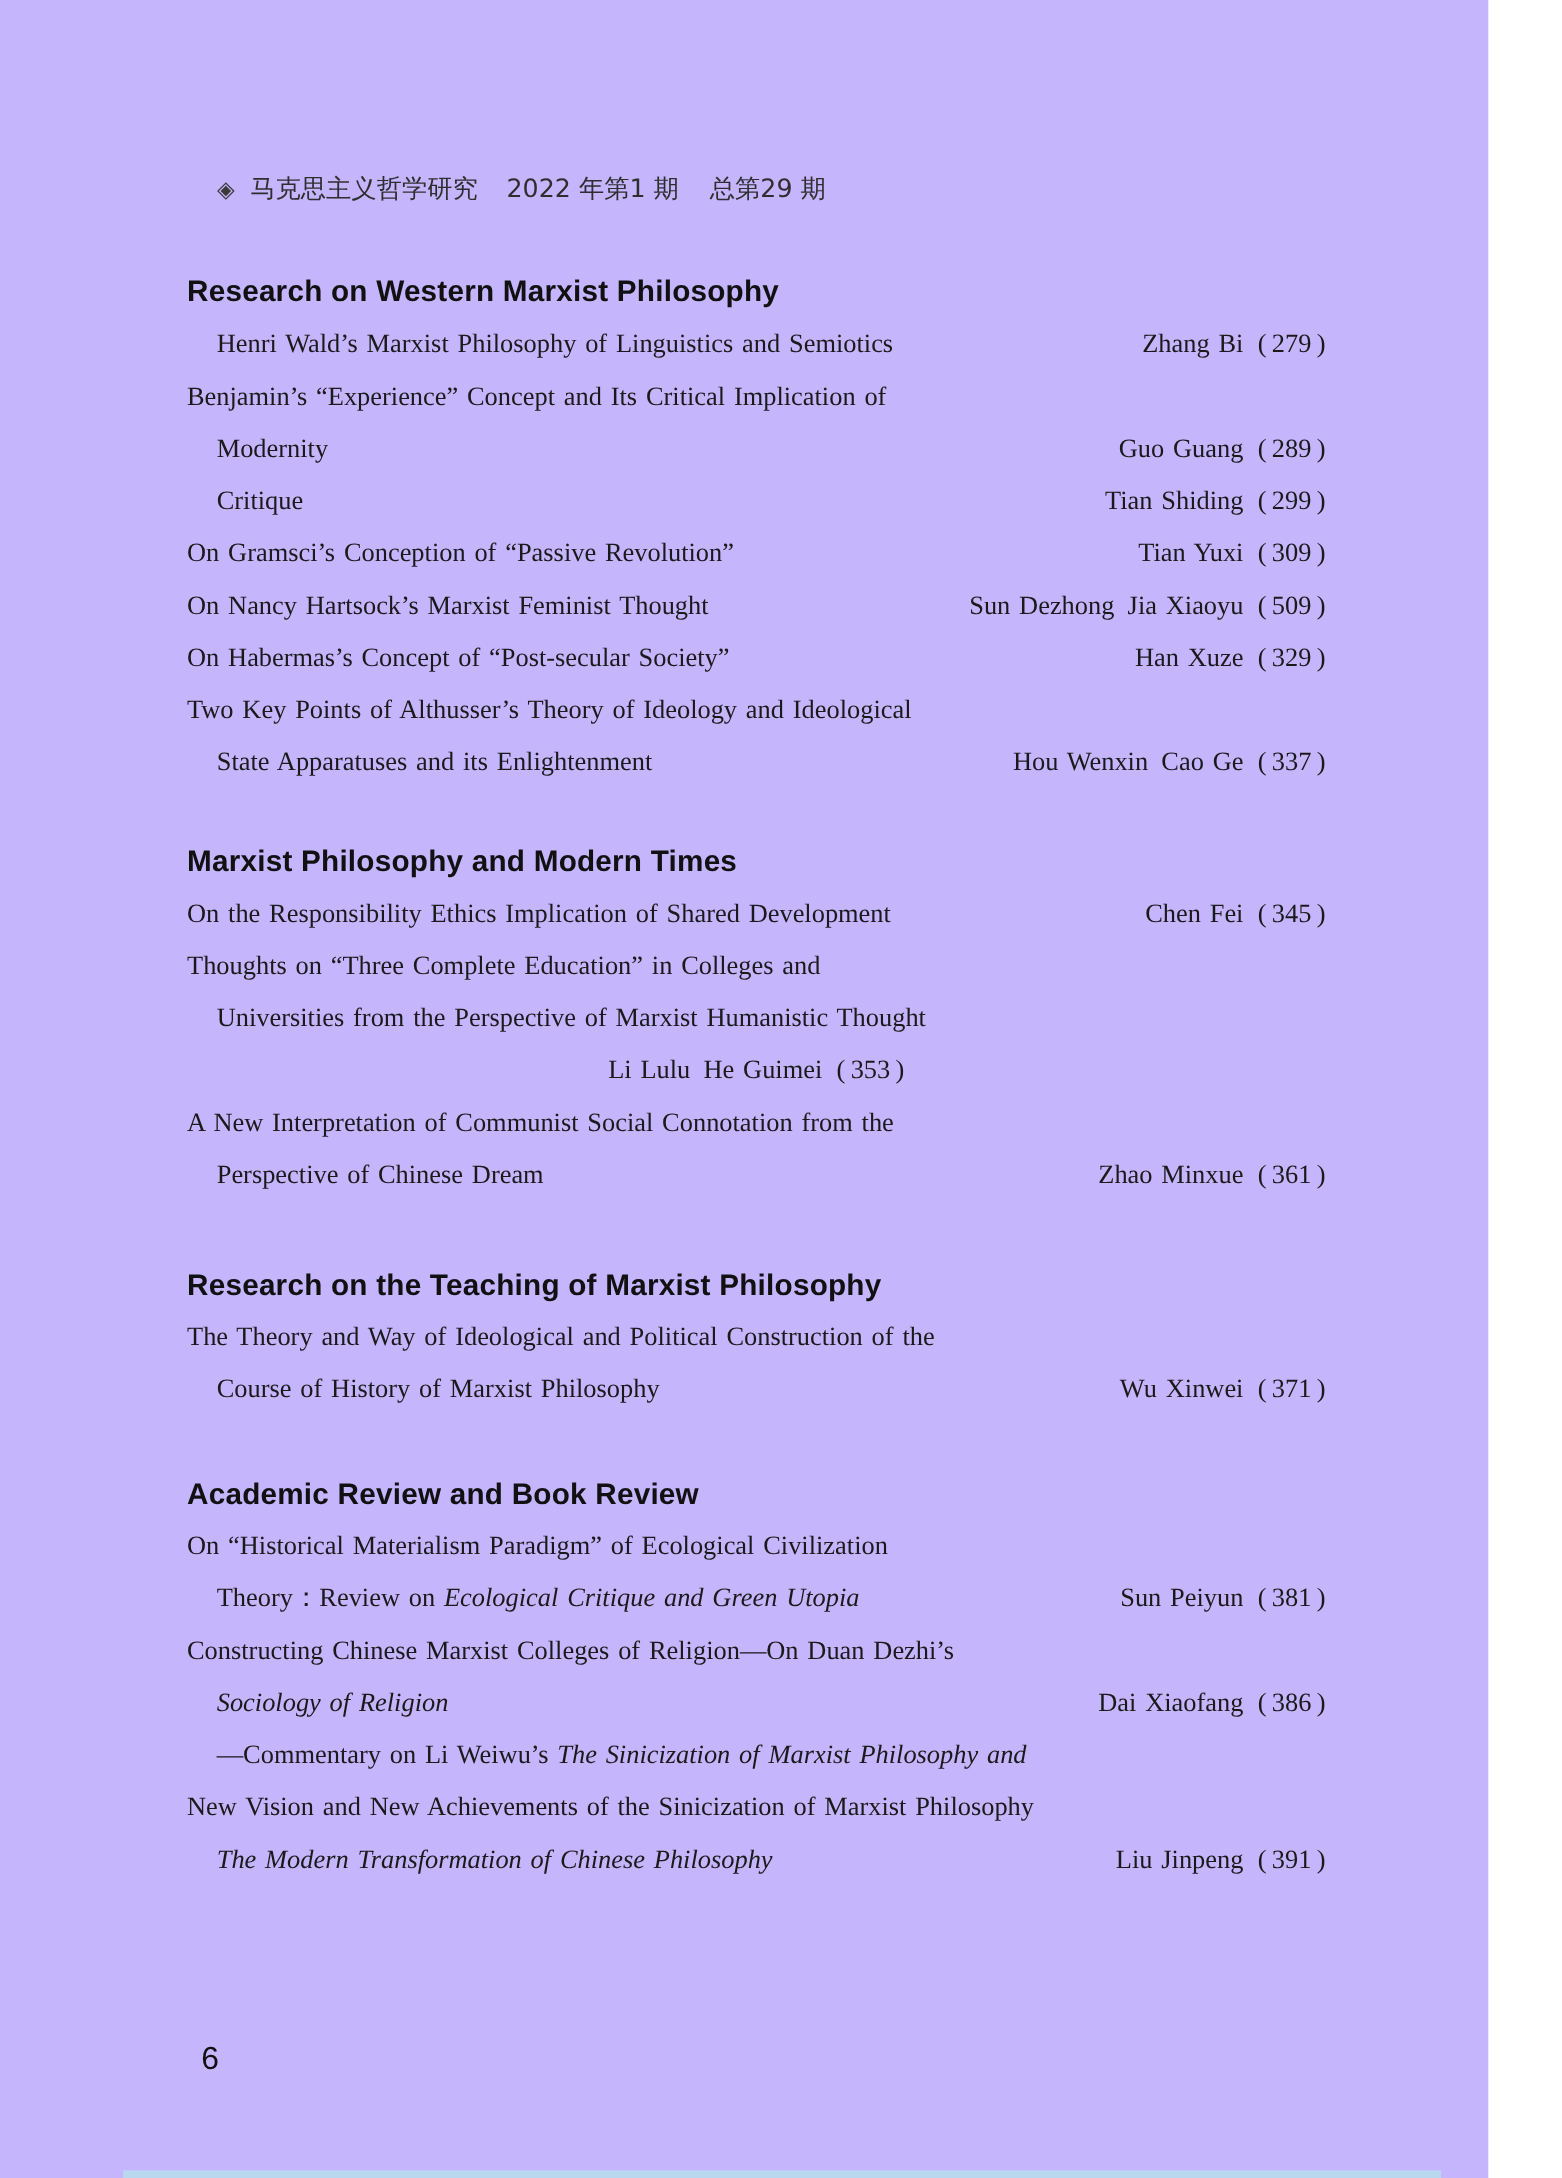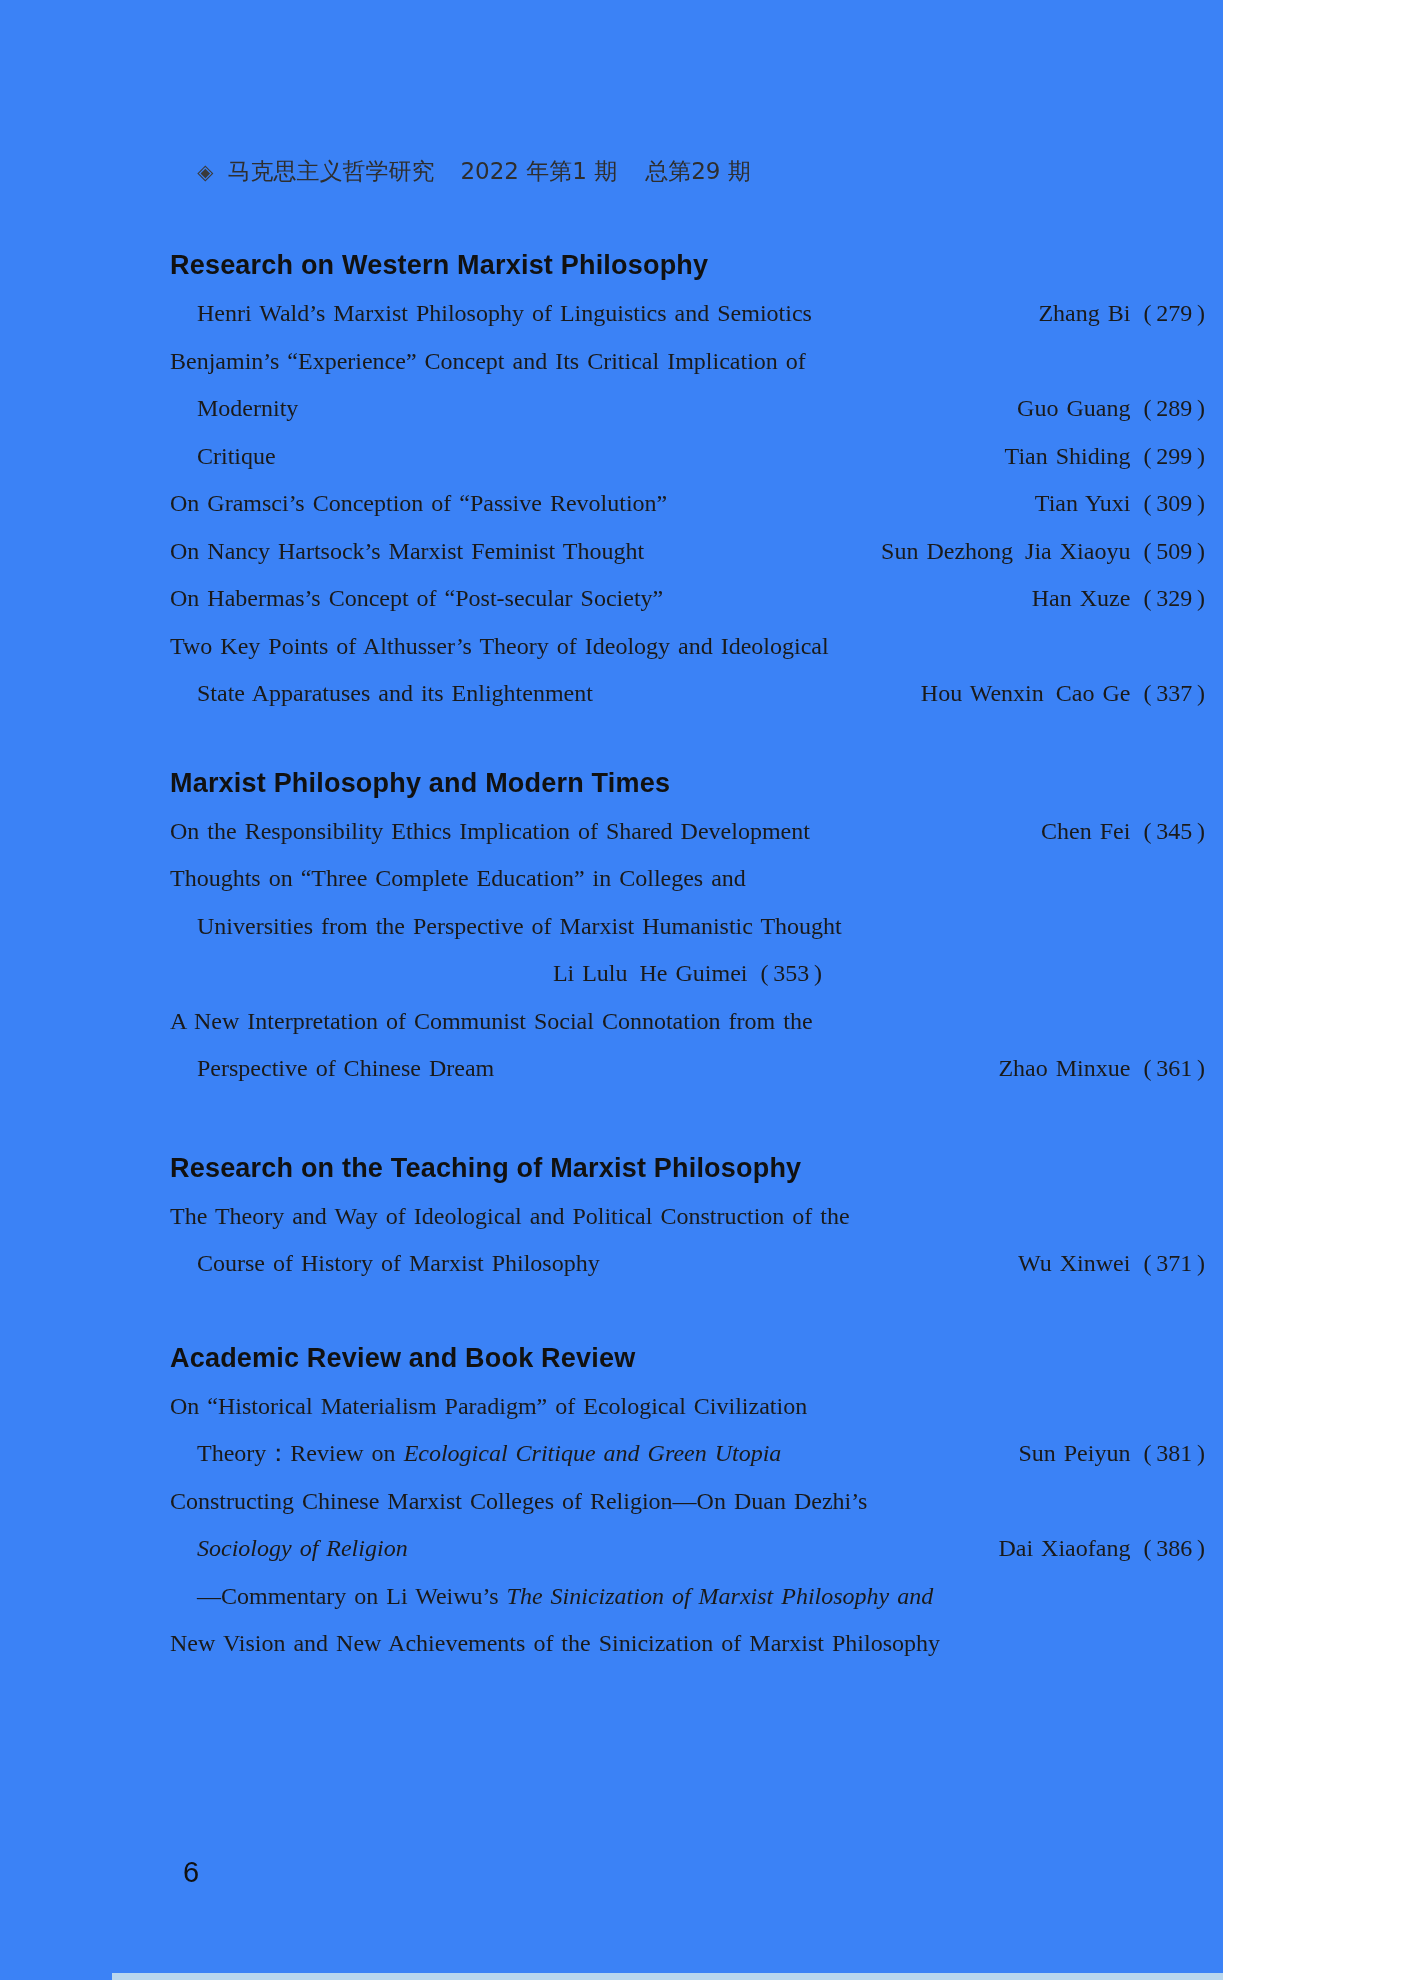--- a/index.html
+++ b/index.html
@@ -1,16 +1,16 @@
 <!DOCTYPE html>
 <html><head>
 <meta charset="utf-8">
 <style>
   html,body{margin:0;padding:0;background:#ffffff;}
-  .page{position:relative;width:1223px;height:1980px;background:#3b82f6;overflow:hidden;
+  .page{position:relative;width:1353px;height:1980px;background:#c4b5fd;overflow:hidden;
         font-family:"Liberation Serif","DejaVu Serif",serif;color:#1a1a1a;}
   .header{position:absolute;top:130px;left:168px;font-size:23px;color:#2e2e2e;
           font-family:"DejaVu Sans","Liberation Sans",sans-serif;white-space:pre;}
   .hicon{font-size:21px;margin-right:14px;color:#3a3a3a;}
   .hissue{margin-left:26px;}
   .hvol{margin-left:28px;}
   .content{position:absolute;left:170px;top:240px;width:1035px;}
   .sec-heading{height:50px;line-height:50px;
                font-family:"Liberation Sans","DejaVu Sans",sans-serif;
                font-size:27px;font-weight:600;color:#111;letter-spacing:0.2px;}
@@ -121,20 +121,24 @@
     <div class="row">
       <span class="t ind it">Sociology of Religion</span>
       <span class="r"><span>Dai Xiaofang</span><span class="pg">( 386 )</span></span>
     </div>
     <div class="row">
       <span class="t ind"><span>—Commentary on Li Weiwu’s </span><span class="it">The Sinicization of Marxist Philosophy and</span></span>
     </div>
     <div class="row">
       <span class="t">New Vision and New Achievements of the Sinicization of Marxist Philosophy</span>
     </div>
+    <div class="row">
+      <span class="t ind it">The Modern Transformation of Chinese Philosophy</span>
+      <span class="r"><span>Liu Jinpeng</span><span class="pg">( 391 )</span></span>
+    </div>
 
   </div>
 
   <div class="pagenum">6</div>
 
   <div class="edge"></div>
 
 </div>
 
 </body></html>

